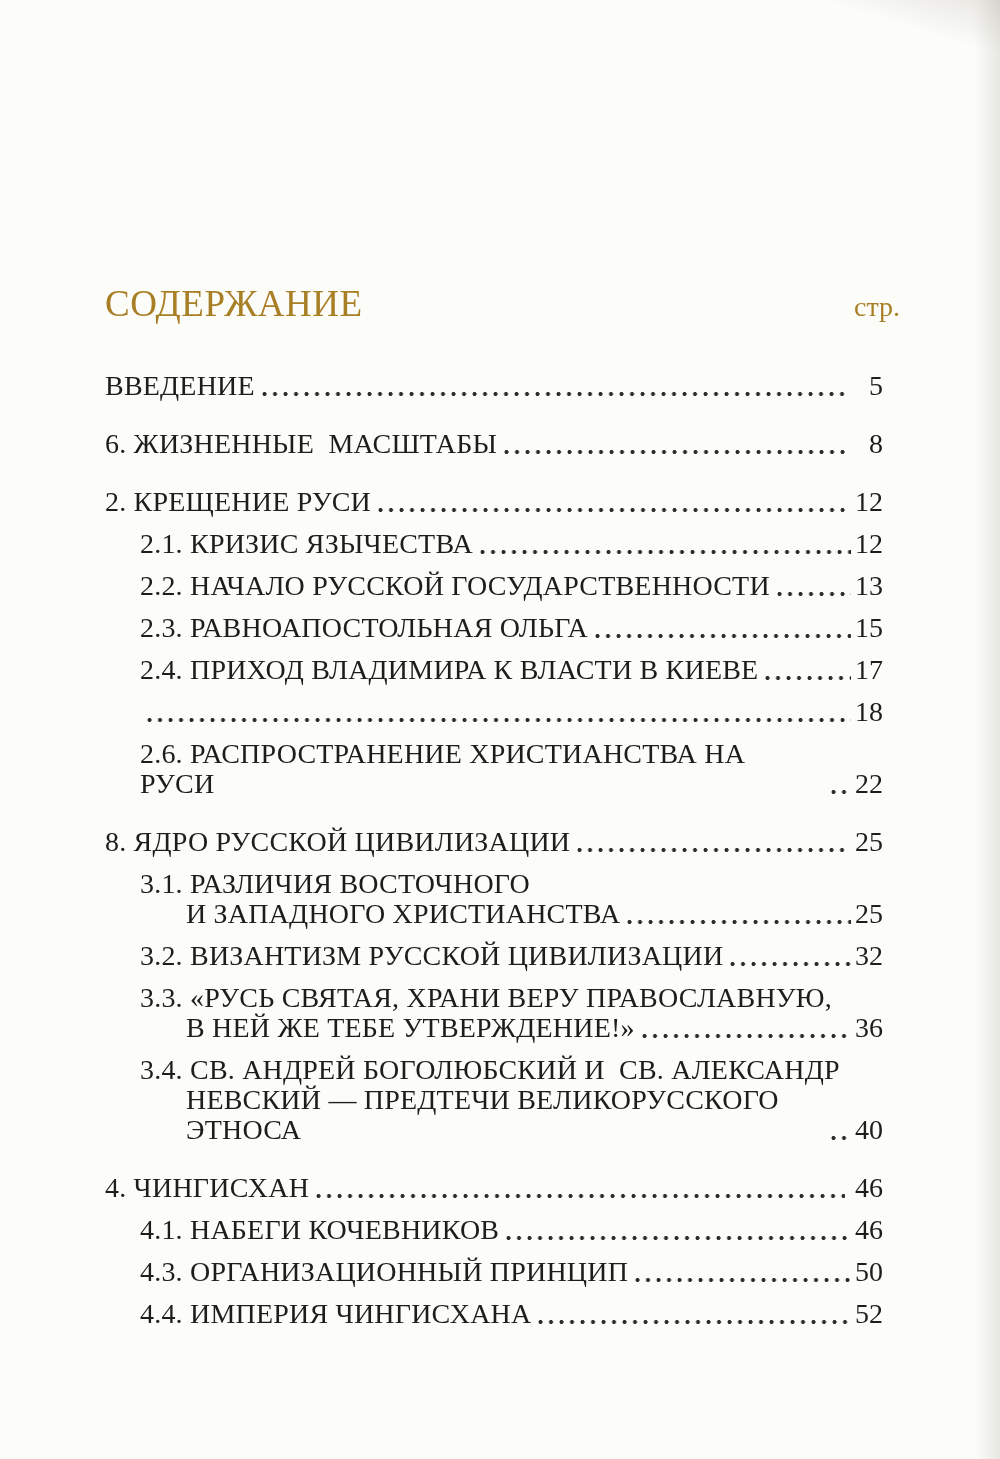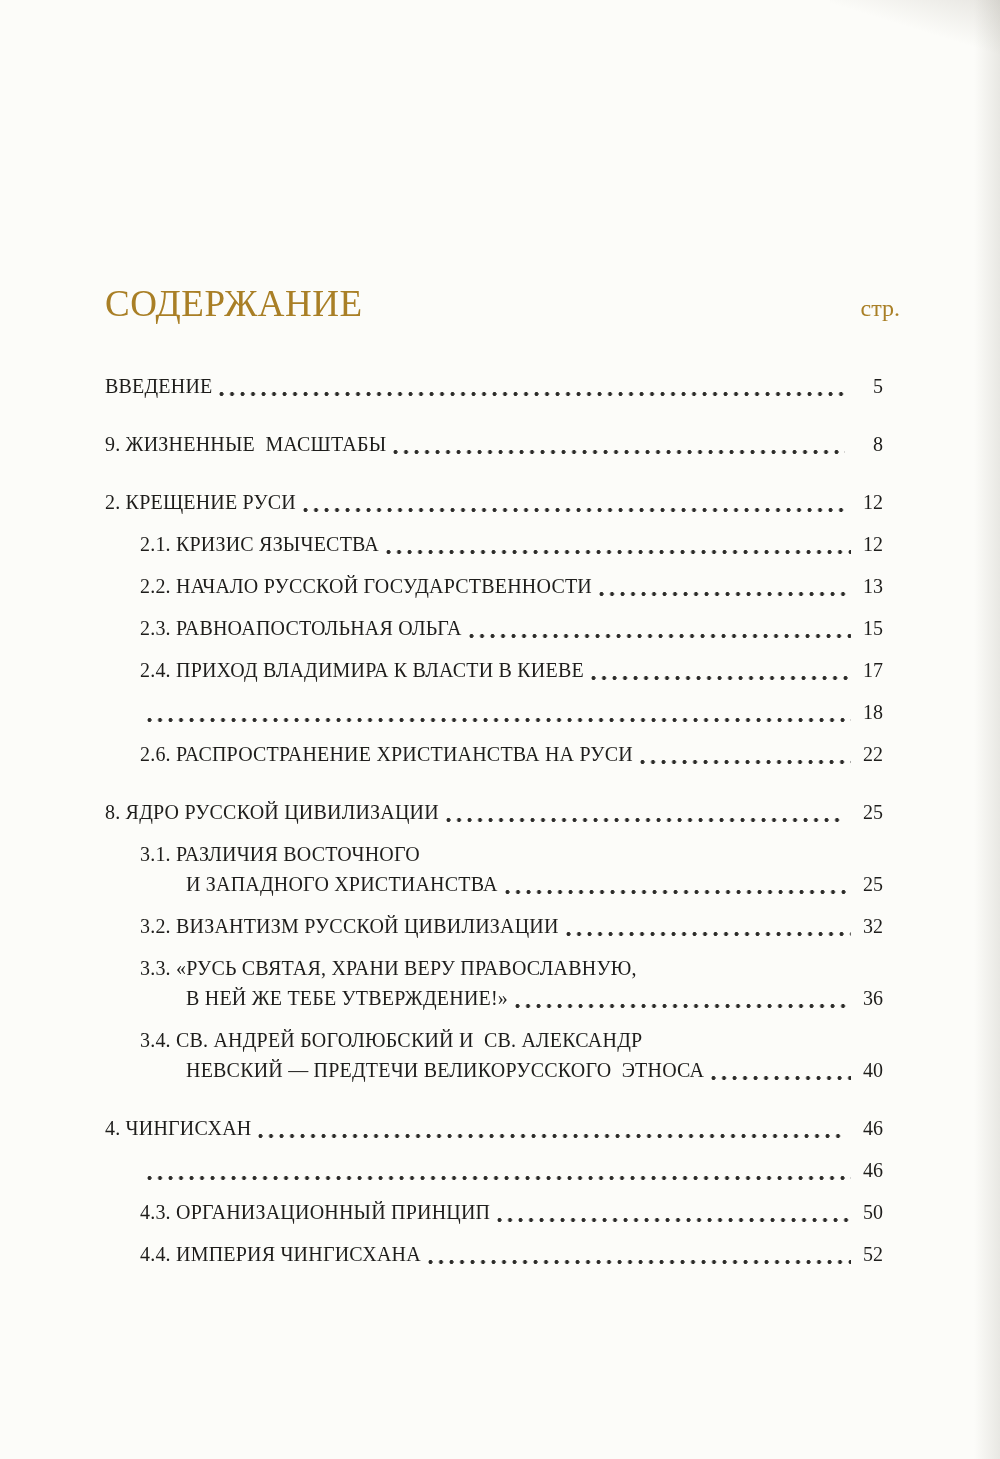--- a/index.html
+++ b/index.html
@@ -28,25 +28,25 @@
   .header {
     display: flex; justify-content: space-between; align-items: baseline;
     margin-bottom: 44px;
   }
   .title {
     font-size: 37px; line-height: 46px;
     color: var(--accent, #a97f26);
     letter-spacing: 0.5px;
   }
   .page-col-label {
-    font-size: 24px;
+    font-size: 28px;
     color: var(--accent, #a97f26);
   }
   .toc { width: 778px; }
-  .entry { font-size: 20px; line-height: 30px; }
+  .entry { font-size: 28px; line-height: 30px; }
   .entry.l0 { margin-top: 28px; }
   .entry.l1 { margin-top: 12px; padding-left: 35px; }
   .entry:first-child { margin-top: 0; }
   .line { display: flex; align-items: flex-end; }
   .line.cont { padding-left: 46px; }
   .txt { white-space: pre-wrap; letter-spacing: 0.2px; }
   .dots {
     flex: 1 1 auto;
     height: 6px;
     margin: 0 2px 4px 7px;
@@ -73,21 +73,21 @@
   <div class="toc">
       <div class="entry l0">
         <div class="line">
           <span class="txt">ВВЕДЕНИЕ</span>
           <span class="dots"></span>
           <span class="num">5</span>
         </div>
       </div>
       <div class="entry l0">
         <div class="line">
-          <span class="txt">9. ЖИЗНЕННЫЕ  МАСШТАБЫ</span>
+          <span class="txt">6. ЖИЗНЕННЫЕ  МАСШТАБЫ</span>
           <span class="dots"></span>
           <span class="num">8</span>
         </div>
       </div>
       <div class="entry l0">
         <div class="line">
           <span class="txt">2. КРЕЩЕНИЕ РУСИ</span>
           <span class="dots"></span>
           <span class="num">12</span>
         </div>
@@ -179,20 +179,21 @@
       </div>
       <div class="entry l0">
         <div class="line">
           <span class="txt">4. ЧИНГИСХАН</span>
           <span class="dots"></span>
           <span class="num">46</span>
         </div>
       </div>
       <div class="entry l1">
         <div class="line">
+          <span class="txt">4.1. НАБЕГИ КОЧЕВНИКОВ</span>
           <span class="dots"></span>
           <span class="num">46</span>
         </div>
       </div>
       <div class="entry l1">
         <div class="line">
           <span class="txt">4.3. ОРГАНИЗАЦИОННЫЙ ПРИНЦИП</span>
           <span class="dots"></span>
           <span class="num">50</span>
         </div>

